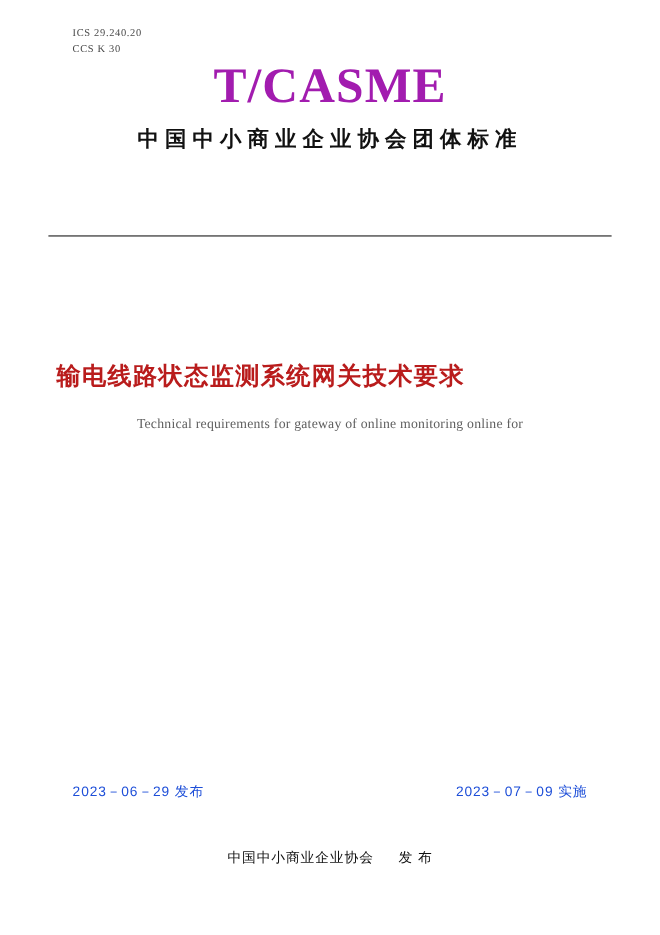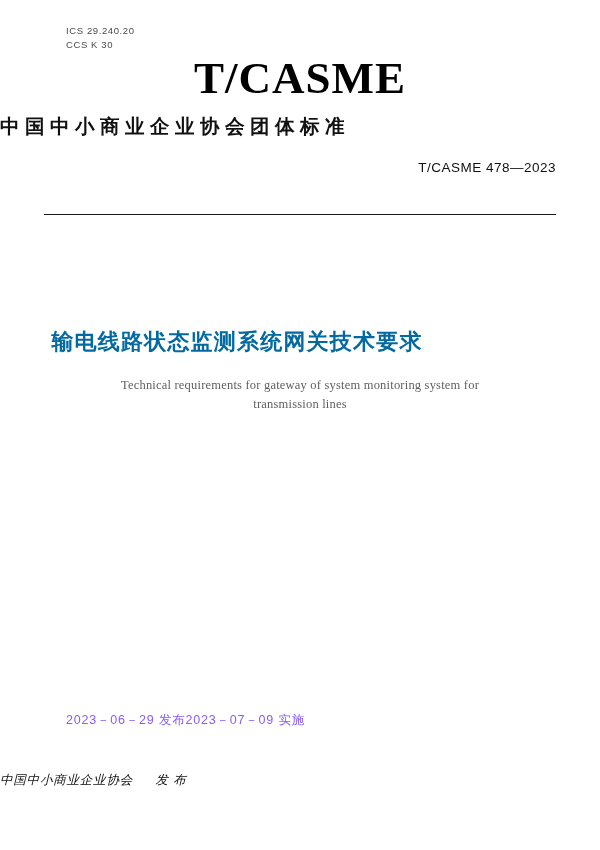--- a/index.html
+++ b/index.html
@@ -19,46 +19,47 @@
     position: absolute;
     left: 0; top: 0;
     width: 600px;
     height: 850px;
     background: #ffffff;
   }
   .codes {
     position: absolute;
     left: 66px;
     top: 24px;
-    font-family: Liberation Sans, sans-serif;
+    font-family: Liberation Serif, serif;
     font-size: 9.5px;
     letter-spacing: 0.6px;
     color: #4a4a4a;
     line-height: 14px;
   }
   .codes div {
     white-space: nowrap;
   }
   .brand {
     position: absolute;
     left: 0;
     top: 52px;
     width: 600px;
     text-align: center;
     font-family: "Liberation Serif", serif;
     font-weight: bold;
     font-size: 45px;
     letter-spacing: 1px;
-    color: #000000;
+    color: #a21caf;
   }
   .brand-cn {
     position: absolute;
     left: 0;
     top: 113px;
     width: 600px;
+    text-align: center;
     font-family: "Liberation Sans", sans-serif;
     font-weight: bold;
     font-size: 19.5px;
     letter-spacing: 5.5px;
     color: #111;
   }
   .std-no {
     position: absolute;
     right: 44px;
     top: 160px;
@@ -77,85 +78,83 @@
   .title-cn {
     position: absolute;
     left: 0;
     top: 327px;
     width: 474px;
     text-align: center;
     font-family: "Liberation Sans", sans-serif;
     font-weight: bold;
     font-size: 22px;
     letter-spacing: 1.2px;
-    color: #0369a1;
+    color: #b91c1c;
   }
   .title-en {
     position: absolute;
     left: 92px;
     top: 376px;
     width: 416px;
     text-align: center;
     font-family: "Liberation Serif", serif;
     font-size: 12.5px;
     line-height: 19px;
     color: #5f5f5f;
     letter-spacing: 0.2px;
   }
   .dates {
     position: absolute;
     left: 66px;
     top: 712px;
     width: 468px;
     display: flex;
-    justify-content: flex-start;
+    justify-content: space-between;
     font-family: "Liberation Sans", sans-serif;
     font-size: 12.5px;
     letter-spacing: 0.8px;
-    color: #8b5cf6;
+    color: #1d4ed8;
   }
   .publisher {
     position: absolute;
     left: 0;
     top: 772px;
     width: 600px;
+    text-align: center;
     font-family: "Liberation Sans", sans-serif;
     font-size: 12.5px;
     letter-spacing: 0.8px;
     color: #111;
-    font-style: italic;
   }
   .publisher .gap {
     display: inline-block;
     width: 14px;
   }
 </style>
 </head>
 <body>
 
 <div class="page">
 
   <div class="codes">
     <div>ICS  29.240.20</div>
     <div>CCS  K 30</div>
   </div>
 
   <div class="brand">T/CASME</div>
 
   <div class="brand-cn">中国中小商业企业协会团体标准</div>
 
-  <div class="std-no">T/CASME  478—2023</div>
 
   <div class="rule"></div>
 
   <div class="title-cn">输电线路状态监测系统网关技术要求</div>
 
   <div class="title-en">
-    <div>Technical requirements for gateway of system monitoring system for</div>
-    <div>transmission lines</div>
+    <div>Technical requirements for gateway of online monitoring online for</div>
   </div>
 
   <div class="dates">
     <span>2023－06－29 发布</span>
     <span>2023－07－09 实施</span>
   </div>
 
   <div class="publisher">
     <span>中国中小商业企业协会</span>
     <span class="gap"></span>

